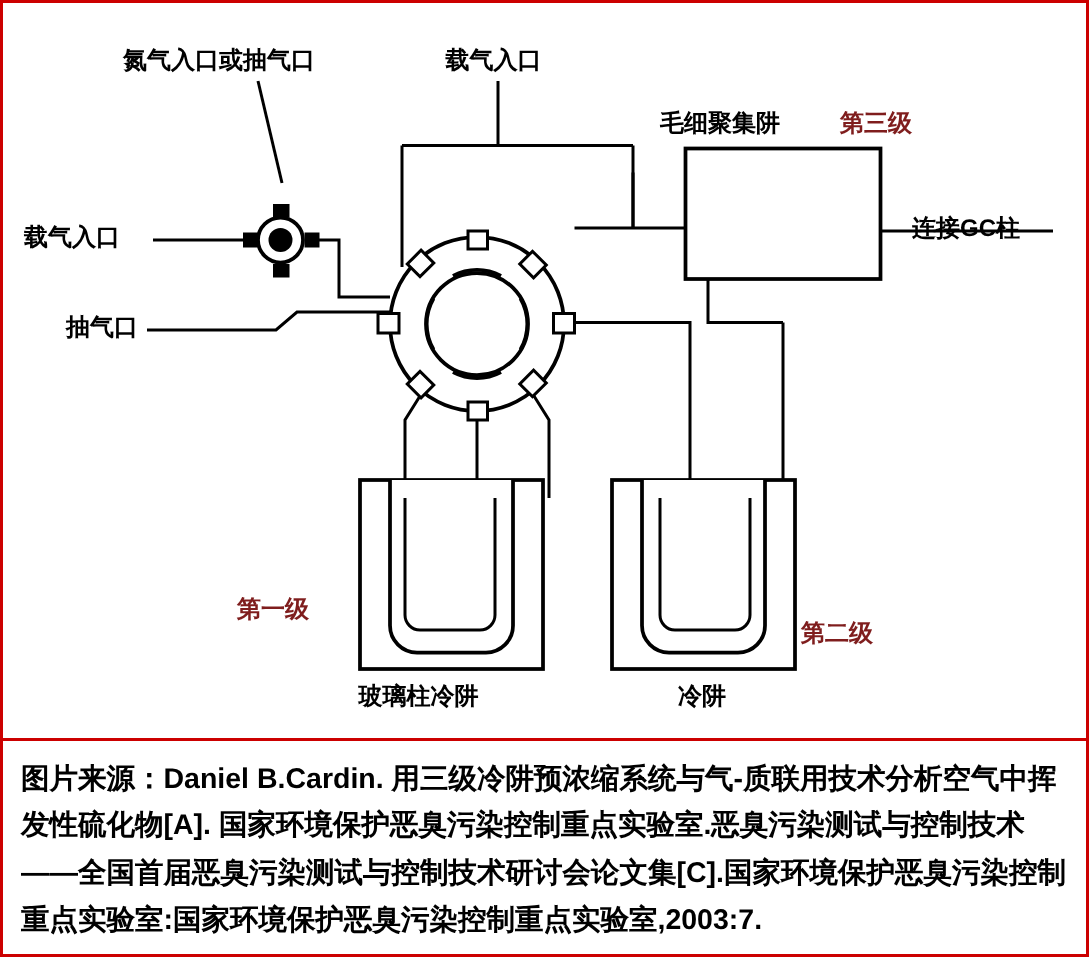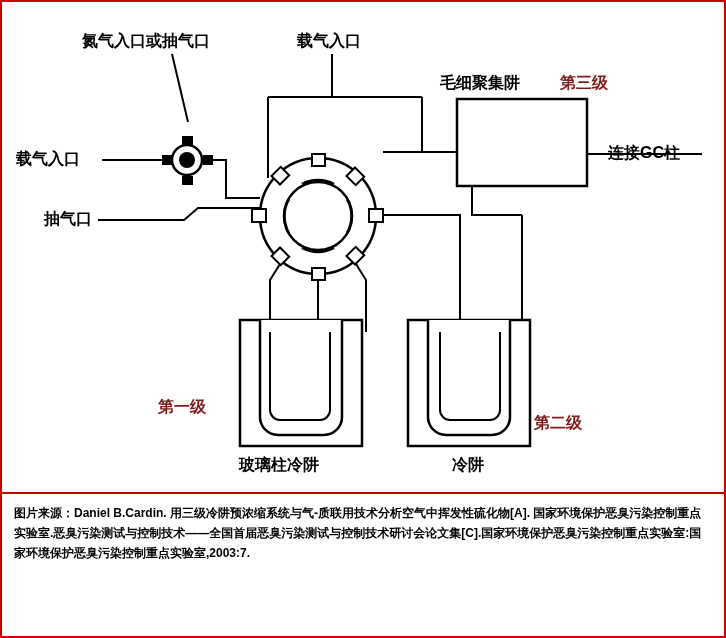--- a/index.html
+++ b/index.html
@@ -53,21 +53,21 @@
   }
   #caption {
     position: absolute;
     left: 0;
     top: 492px;
     width: 722px;
     height: 142px;
     box-sizing: border-box;
     padding: 10px 12px 0 12px;
     font-family: "Liberation Sans", sans-serif;
-    font-size: 12px;
+    font-size: 19px;
     font-weight: bold;
     color: #000000;
     line-height: 1.65;
     text-align: left;
   }
 </style>
 </head>
 <body>
 
 <div id="page">

